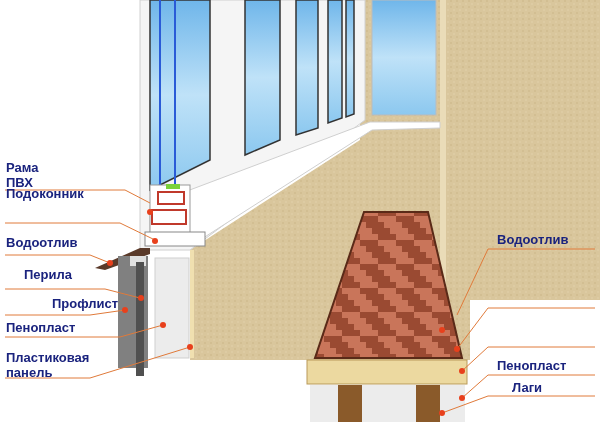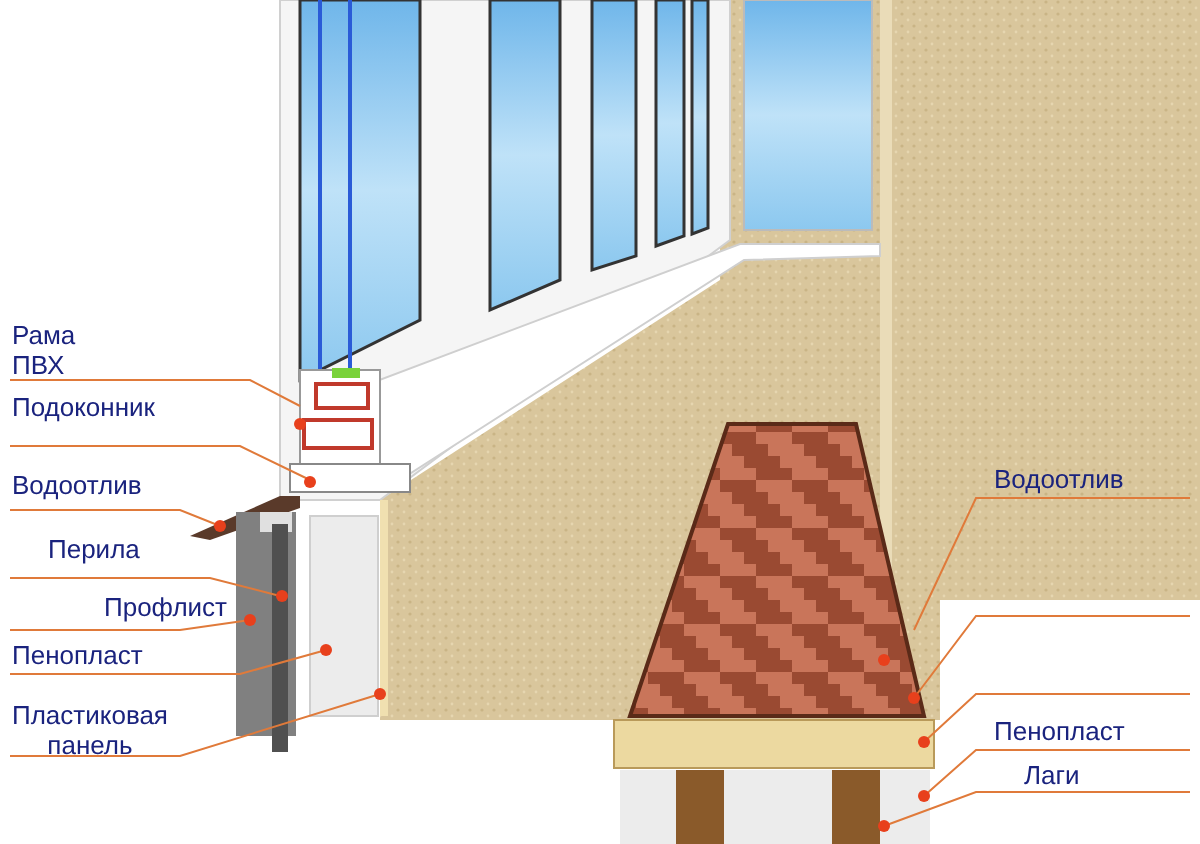--- a/index.html
+++ b/index.html
@@ -1,17 +1,17 @@
 <!DOCTYPE html>
 <html><head>
 <meta charset="utf-8">
 <style>
   html, body { margin:0; padding:0; background:#ffffff; }
   body { width:600px; height:422px; position:relative; overflow:hidden; font-family:"Liberation Sans", sans-serif; }
-  #stage { position:absolute; left:0; top:0; width:600px; height:422px; }
+  #stage { position:absolute; left:0; top:0; width:600px; height:422px;font-weight:bold; }
   .lbl { position:absolute; font-family:"Liberation Sans", sans-serif; font-size:13px; line-height:15px; color:#1a237e; white-space:pre-line; }
 </style>
 </head>
 <body>
 
 <div id="stage">
   <svg width="600" height="422" viewBox="0 0 600 422" xmlns="http://www.w3.org/2000/svg">
     <defs>
       <linearGradient id="sky" x1="0" y1="0" x2="0" y2="1">
         <stop offset="0" stop-color="#6fb6ea"></stop>
@@ -104,25 +104,25 @@
         <circle cx="457" cy="349" r="3"></circle>
       <circle cx="462" cy="371" r="3"></circle>
         <circle cx="462" cy="398" r="3"></circle>
       <circle cx="442" cy="413" r="3"></circle>
     </g>
   </svg>
 
   
   <div class="lbl" style="left:6px;top:160px;">Рама
 ПВХ</div>
-  <div class="lbl" style="left:6px;top:196px;text-align:center;">Подоконник</div>
+  <div class="lbl" style="left:6px;top:186px;text-align:center;">Подоконник</div>
   <div class="lbl" style="left:6px;top:235px;">Водоотлив</div>
   <div class="lbl" style="left:24px;top:267px;">Перила</div>
   <div class="lbl" style="left:6px;top:296px;margin-left:46px;">Профлист</div>
   <div class="lbl" style="left:6px;top:320px;">Пенопласт</div>
-  <div class="lbl" style="left:6px;top:350px;text-align:center;">Пластиковая
+  <div class="lbl" style="left:6px;top:350px;">Пластиковая
 панель</div>
 
   
   <div class="lbl" style="left:497px;top:232px;">Водоотлив</div>
   <div class="lbl" style="left:497px;top:358px;">Пенопласт</div>
   <div class="lbl" style="left:497px;top:380px;margin-left:15px;">Лаги</div>
 </div>
 
 </body></html>

